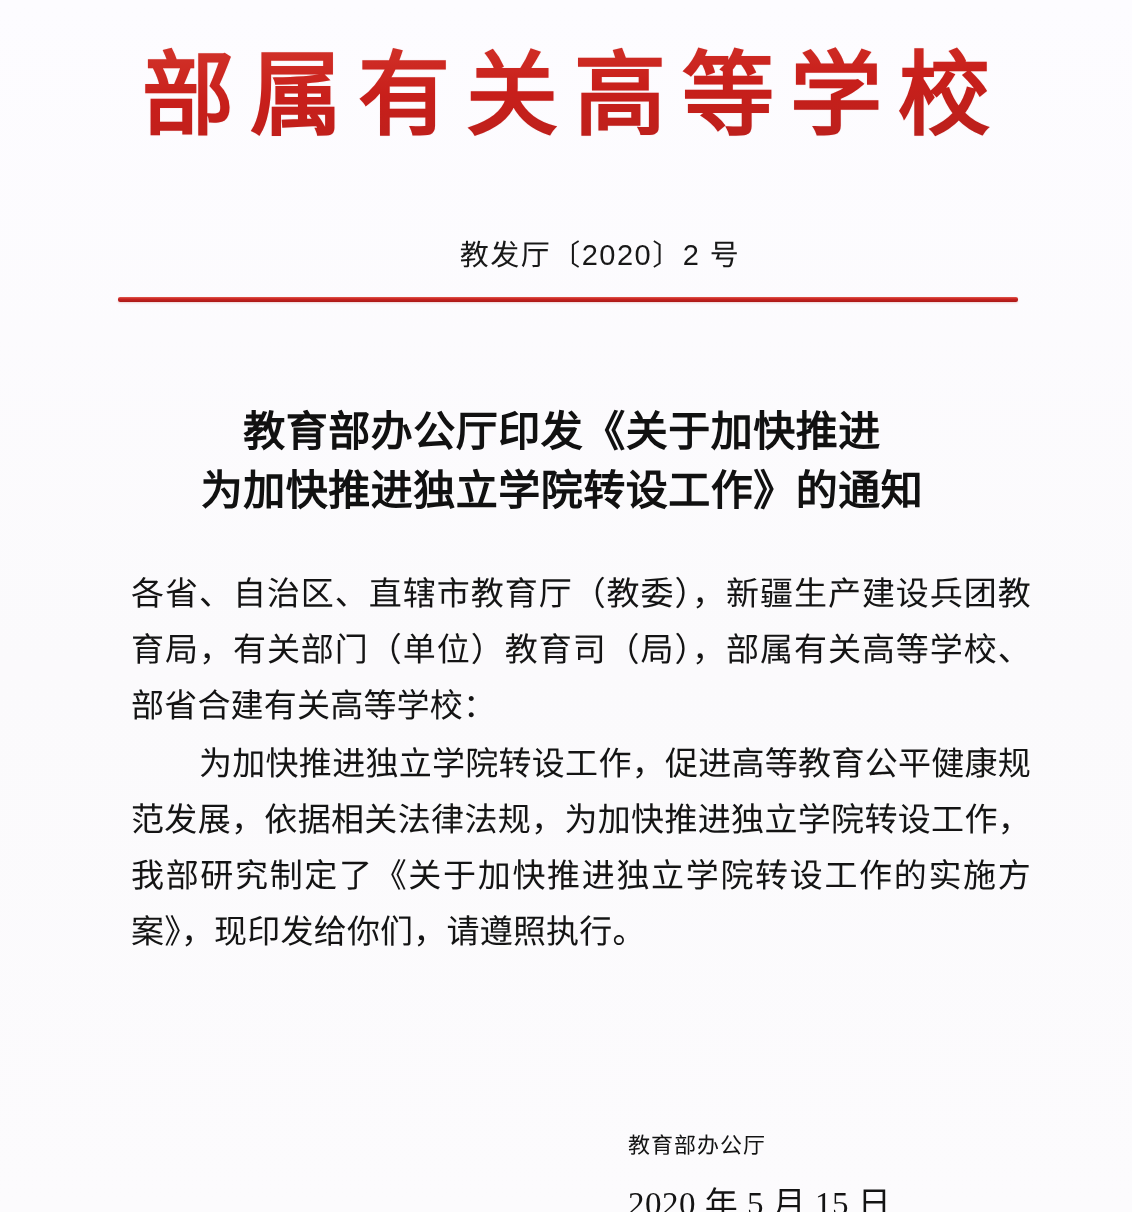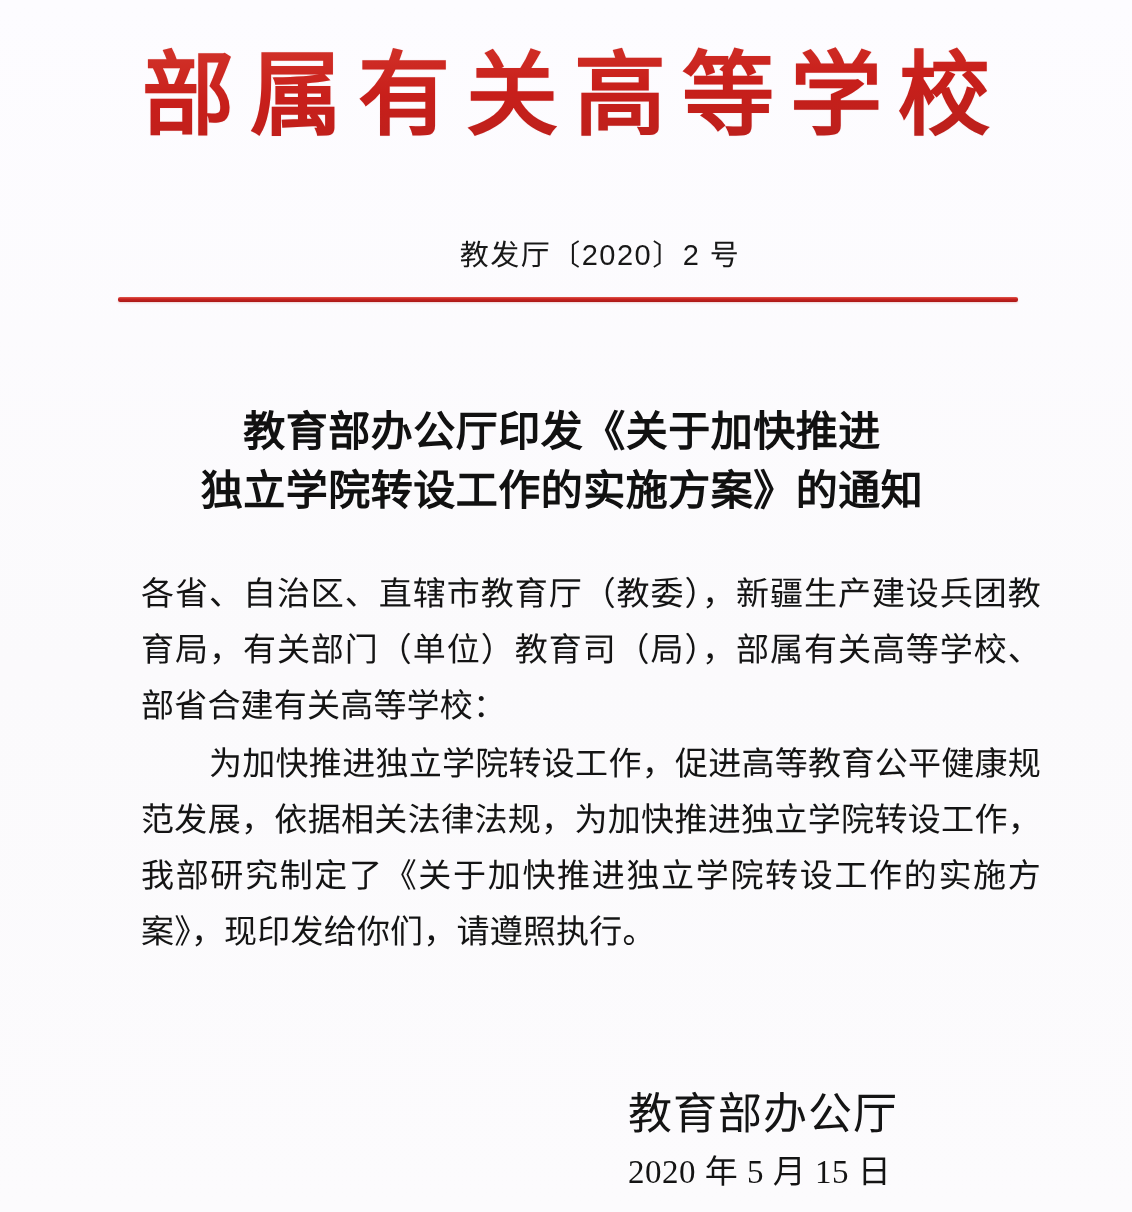--- a/index.html
+++ b/index.html
@@ -97,21 +97,20 @@
     display: block;
     white-space: nowrap;
   }
 
   
   .body-block {
     position: absolute;
     top: 566px;
     left: 131px;
     width: 900px;
-    margin-left: 10px;
   }
   .recipients,
   .body-paragraph {
     font-size: 33px;
     line-height: 56px;
     letter-spacing: 0.2px;
     color: #141414;
     margin: 0;
     text-align: justify;
     text-justify: inter-ideograph;
@@ -123,25 +122,26 @@
 
   
   .signature {
     position: absolute;
     top: 1090px;
     left: 628px;
     width: 400px;
     text-align: left;
   }
   .signature-org {
-    font-size: 44px;
+    font-size: 22px;
     line-height: 48px;
     letter-spacing: 1px;
     color: #141414;
     white-space: nowrap;
+    margin-top: 32px;
   }
   .signature-date {
     margin-top: 12px;
     font-family: "Liberation Serif", "DejaVu Serif", serif;
     font-size: 33px;
     line-height: 44px;
     letter-spacing: 0.5px;
     color: #141414;
     white-space: nowrap;
   }
@@ -156,21 +156,21 @@
   </div>
 
   <div class="doc-number-row">
     <span class="doc-number">教发厅〔2020〕2 号</span>
   </div>
 
   <div class="red-rule"></div>
 
   <div class="doc-title">
     <span class="title-line">教育部办公厅印发《关于加快推进</span>
-    <span class="title-line">独立学院转设工作的实施方案》的通知</span>
+    <span class="title-line">为加快推进独立学院转设工作》的通知</span>
   </div>
 
   <div class="body-block">
     <p class="recipients">各省、自治区、直辖市教育厅（教委），新疆生产建设兵团教育局，有关部门（单位）教育司（局），部属有关高等学校、部省合建有关高等学校：</p>
     <p class="body-paragraph">为加快推进独立学院转设工作，促进高等教育公平健康规范发展，依据相关法律法规，为加快推进独立学院转设工作，我部研究制定了《关于加快推进独立学院转设工作的实施方案》，现印发给你们，请遵照执行。</p>
   </div>
 
   <div class="signature">
     <div class="signature-org">教育部办公厅</div>
     <div class="signature-date">2020 年 5 月 15 日</div>

